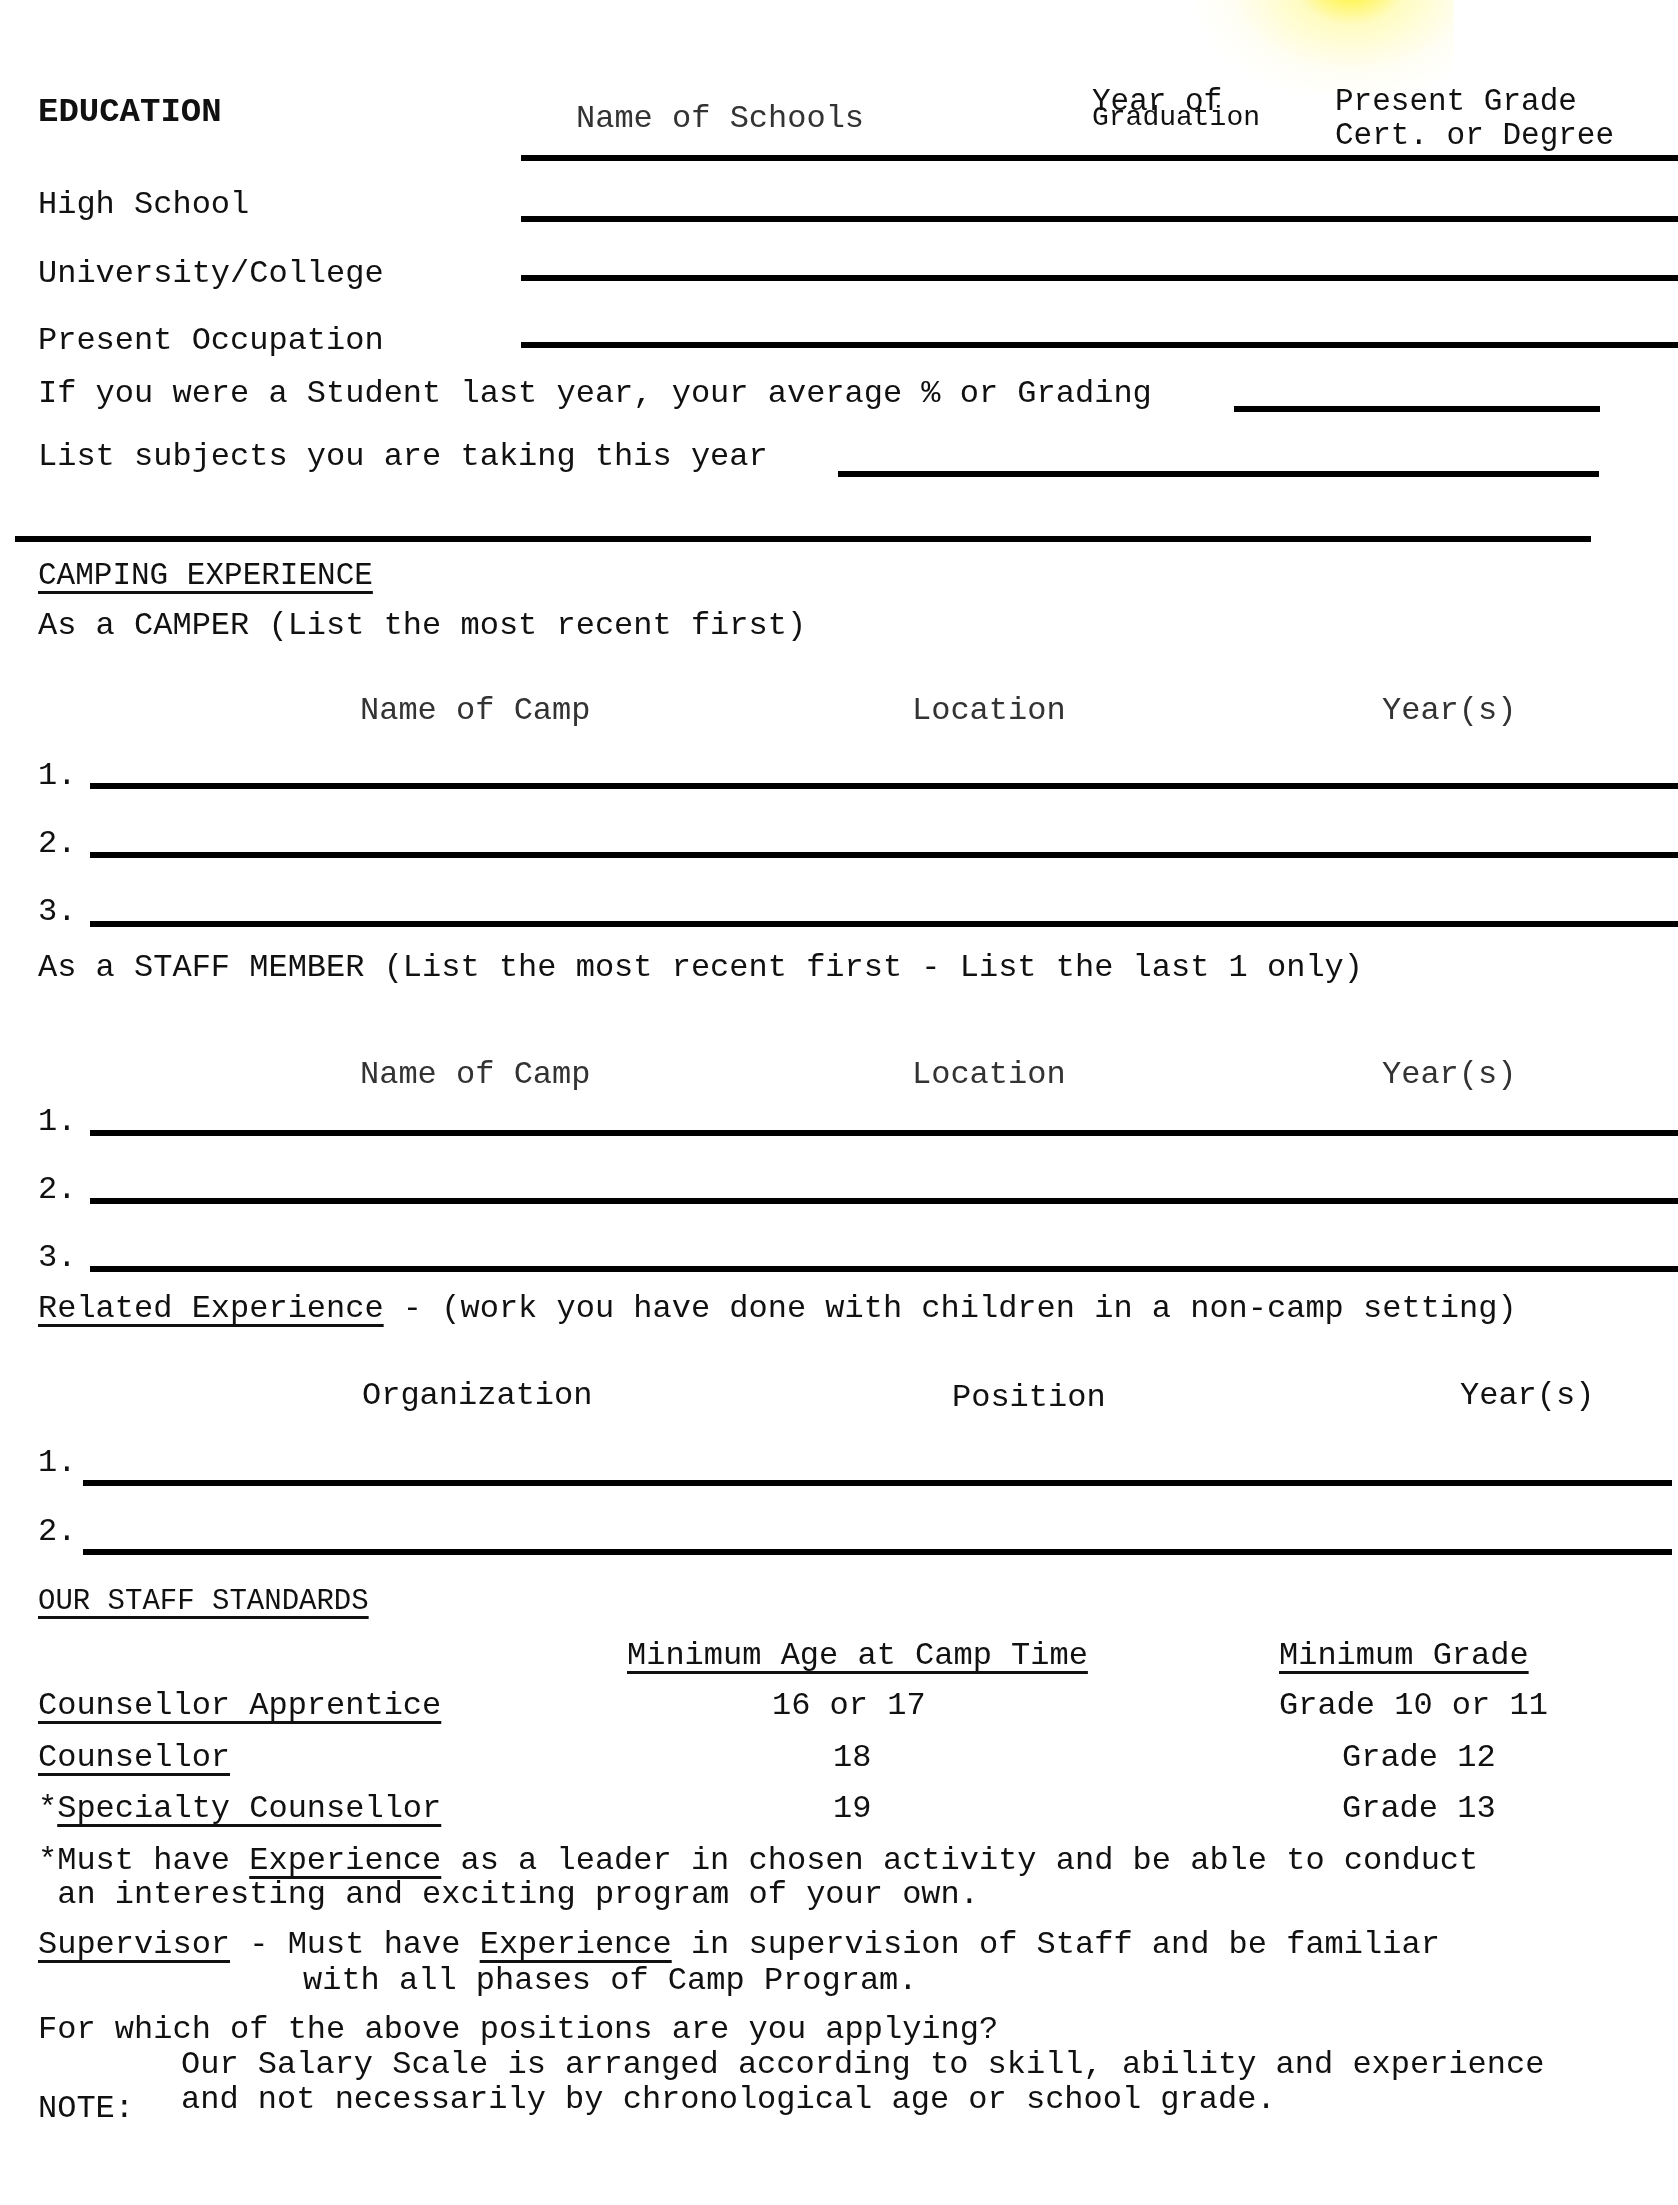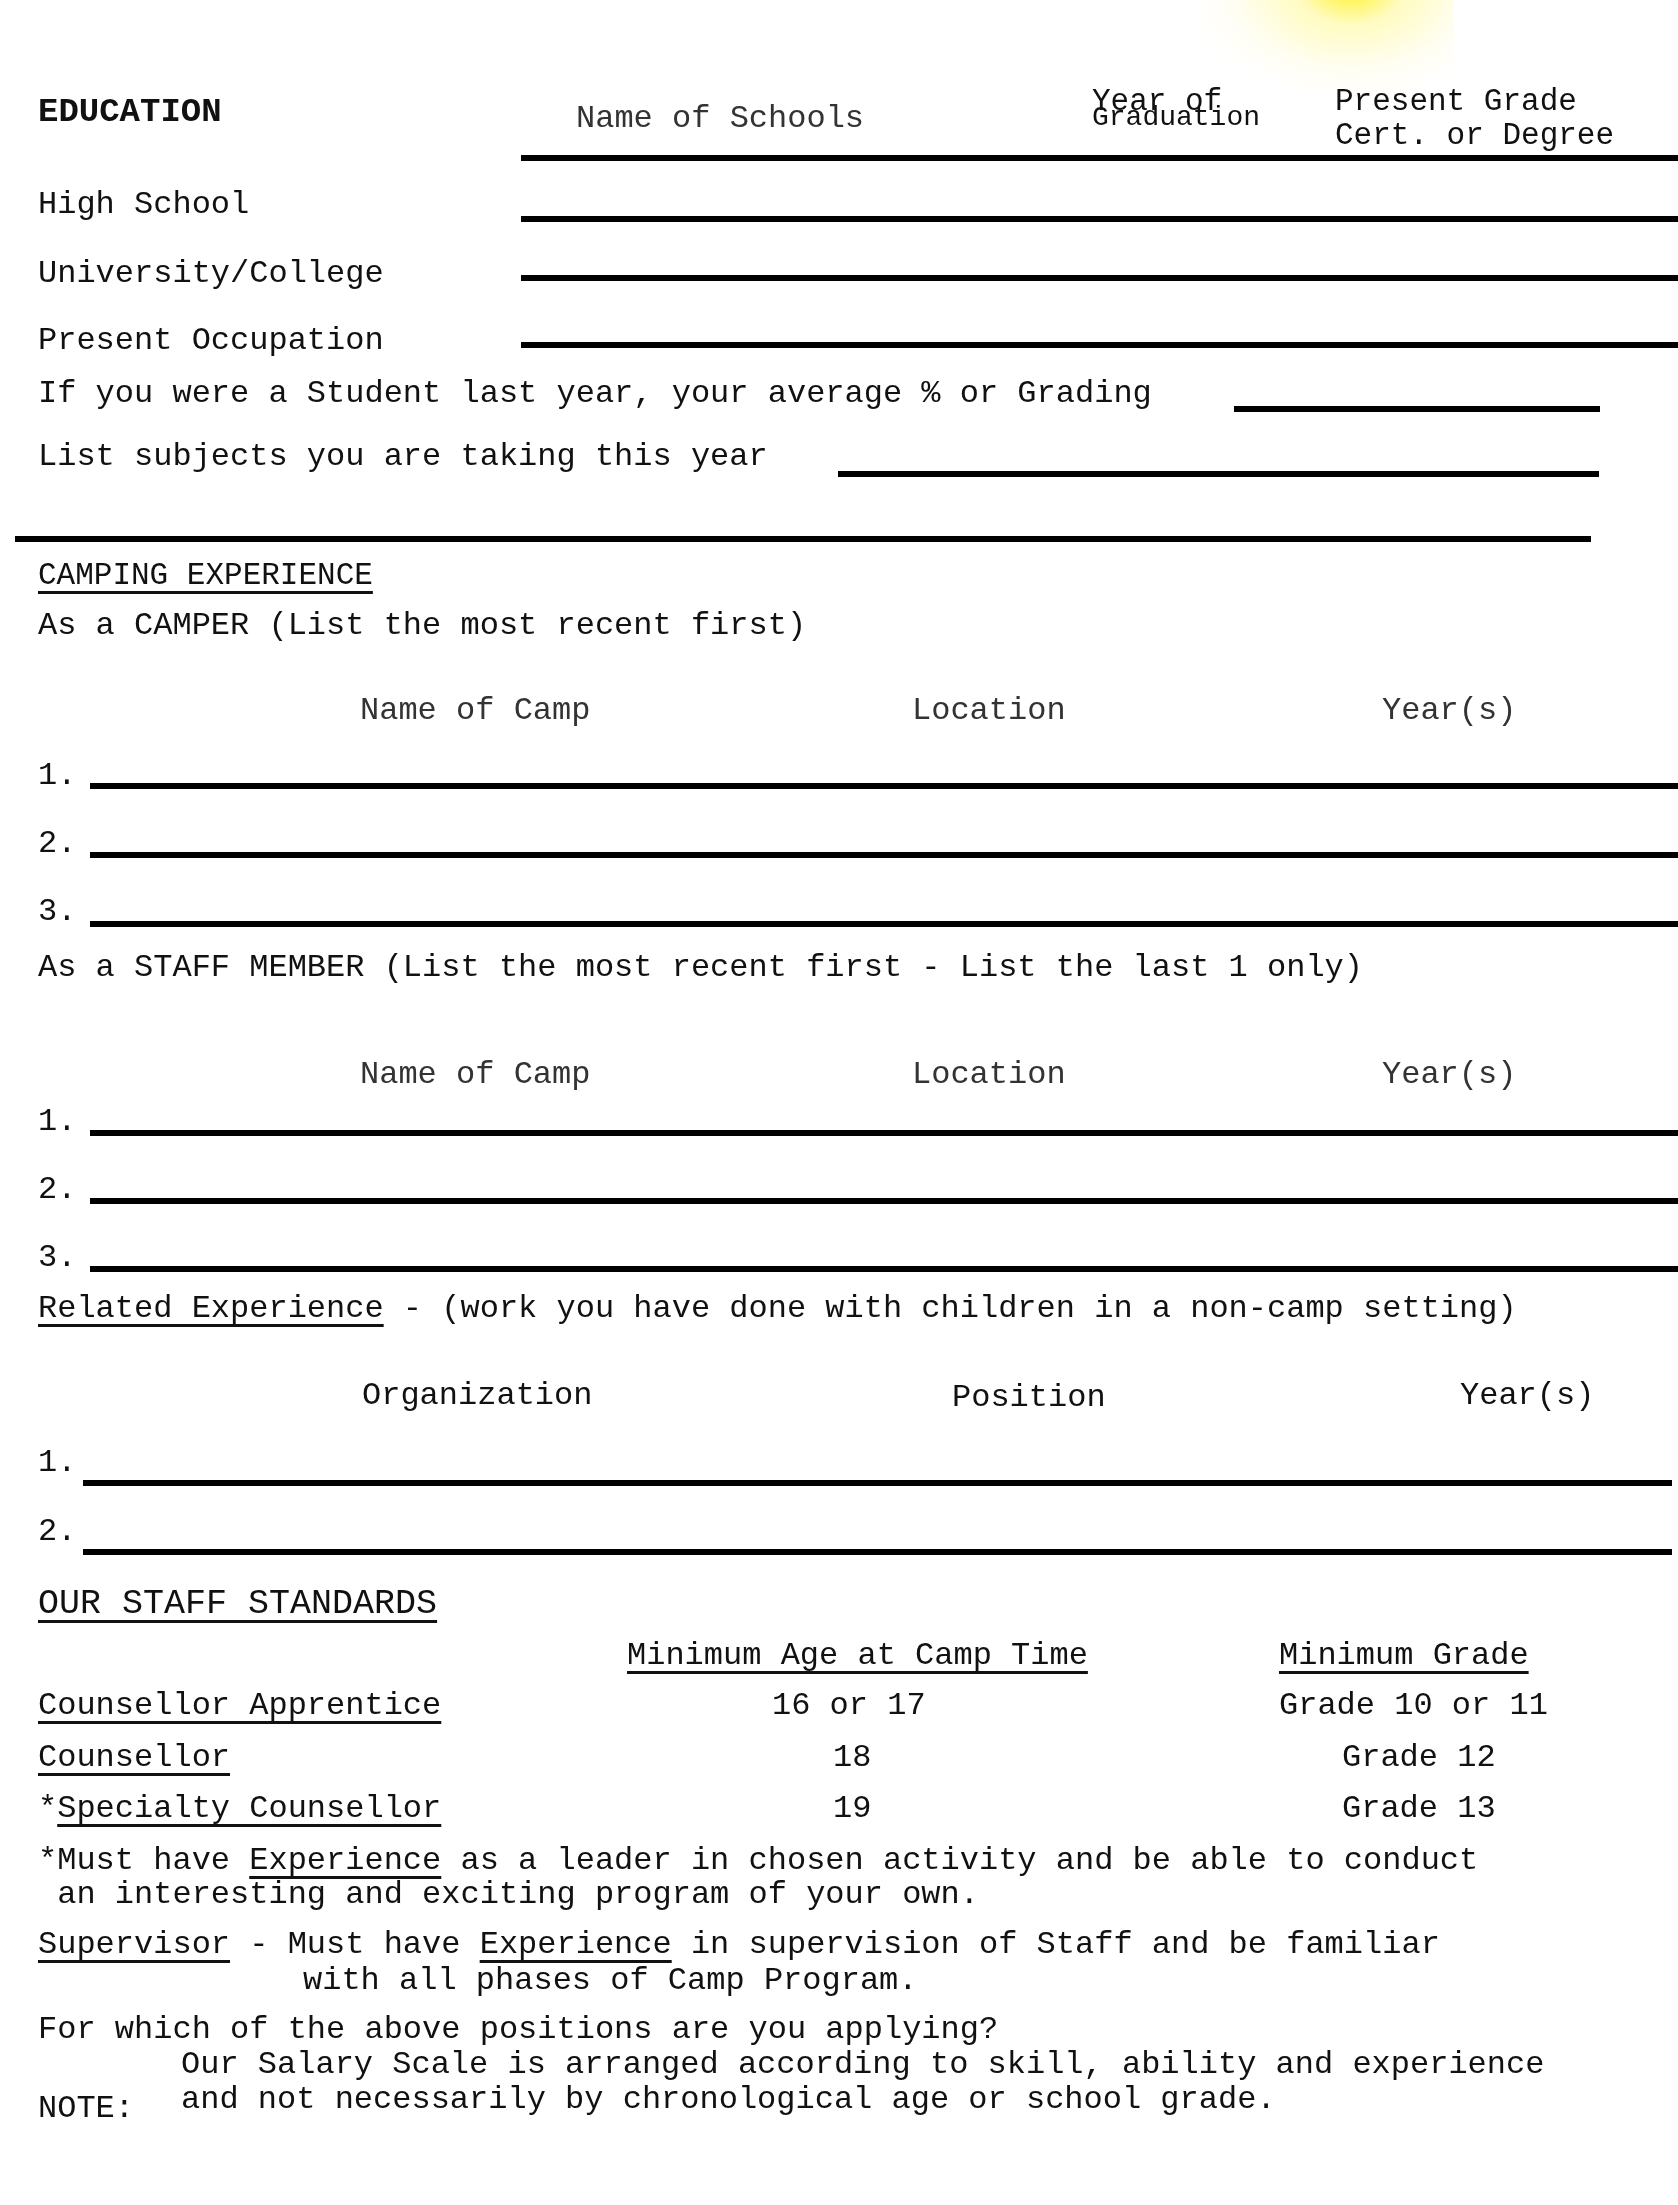--- a/index.html
+++ b/index.html
@@ -102,21 +102,21 @@
 <div class="t" style="left:1460px; top:1380px;">Year(s)</div>
 
 <div class="t" style="left:38px; top:1447px;">1.</div>
 <input class="field-line" style="left: 88px; top: 1447px; width: 1577px;">
 <div class="rule" style="left:83px; top:1480px; width:1589px;"></div>
 
 <div class="t" style="left:38px; top:1516px;">2.</div>
 <input class="field-line" style="left: 88px; top: 1516px; width: 1577px;">
 <div class="rule" style="left:83px; top:1549px; width:1589px;"></div>
 
-<div class="t ul" style="left:38px; top:1587px; font-size:35px;">OUR STAFF STANDARDS</div>
+<div class="t ul" style="left:38px; top:1587px; font-size:29px;">OUR STAFF STANDARDS</div>
 
 <div class="t ul" style="left:627px; top:1640px;">Minimum Age at Camp Time</div>
 <div class="t ul" style="left:1279px; top:1640px;">Minimum Grade</div>
 
 <div class="t ul" style="left:38px; top:1690px;">Counsellor Apprentice</div>
 <div class="t" style="left:772px; top:1690px;">16 or 17</div>
 <div class="t" style="left:1279px; top:1690px;">Grade 10 or 11</div>
 
 <div class="t ul" style="left:38px; top:1742px;">Counsellor</div>
 <div class="t" style="left:833px; top:1742px;">18</div>

